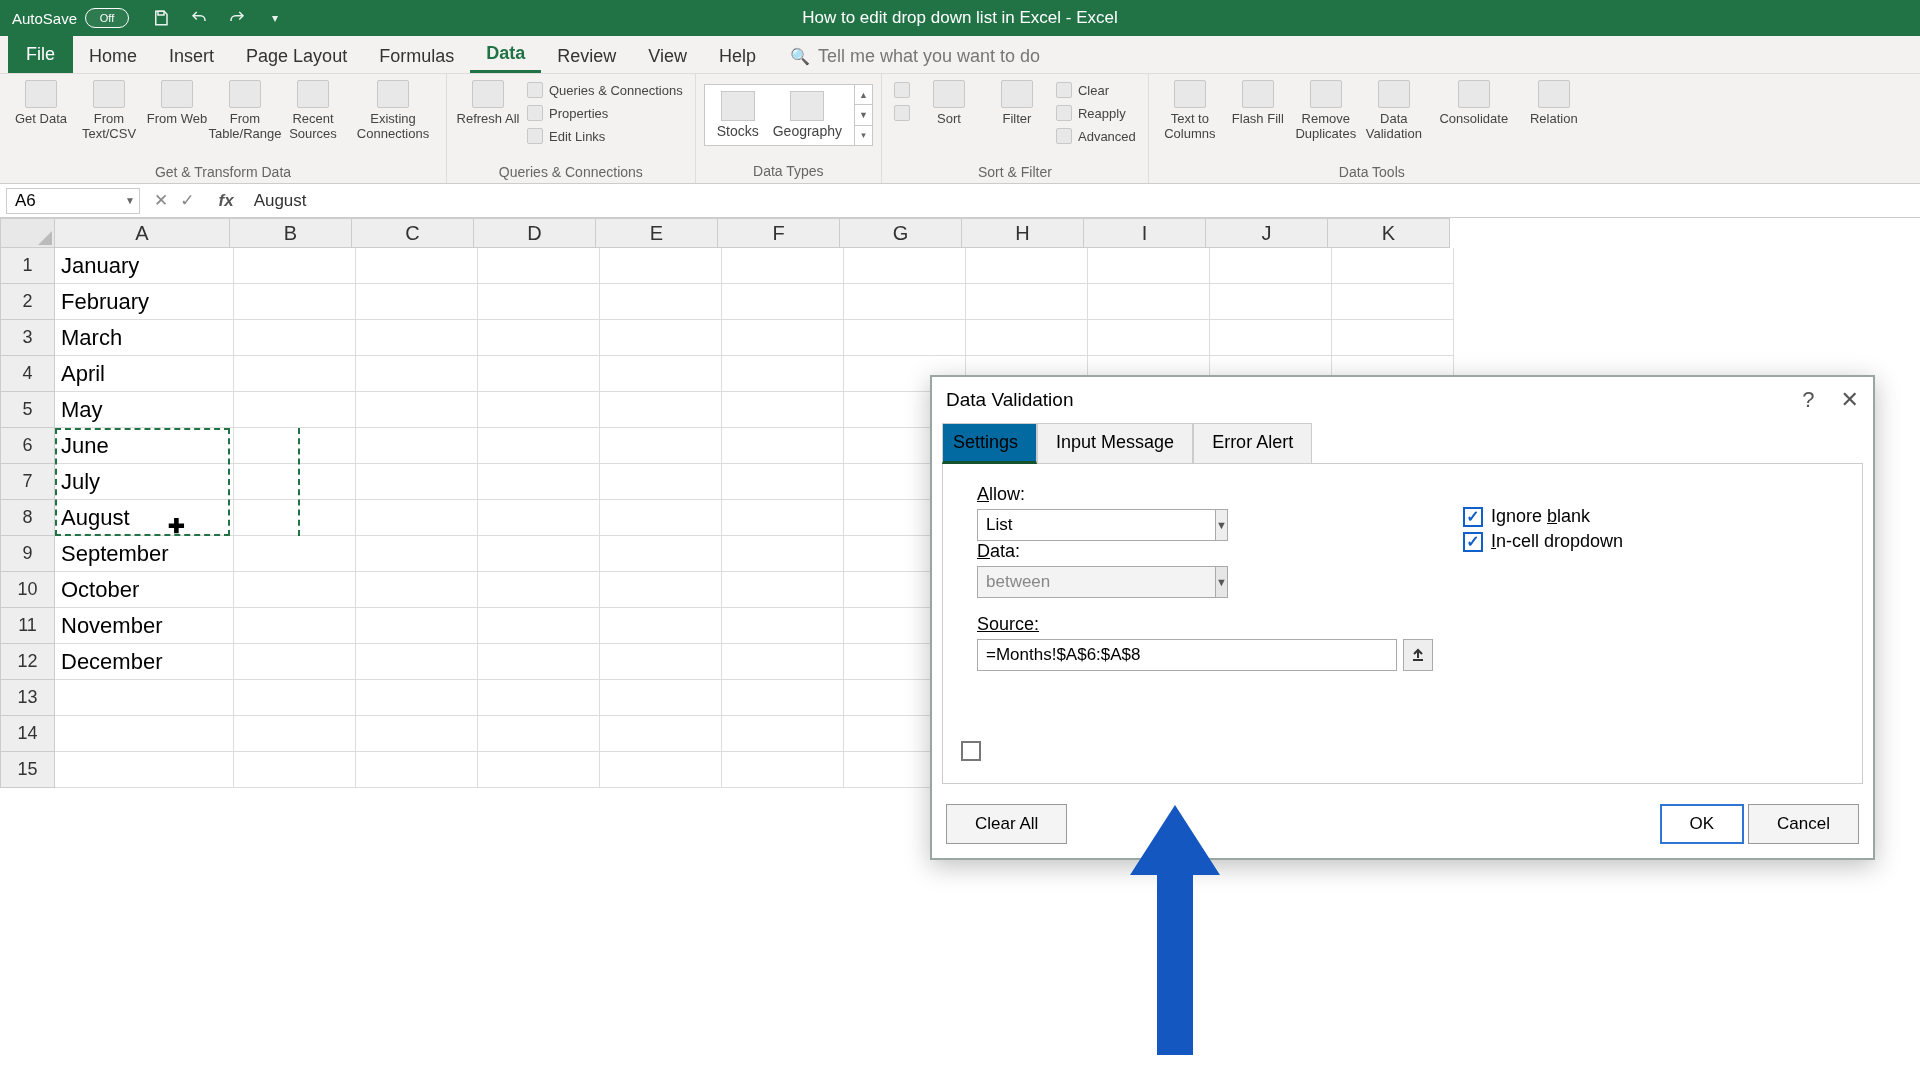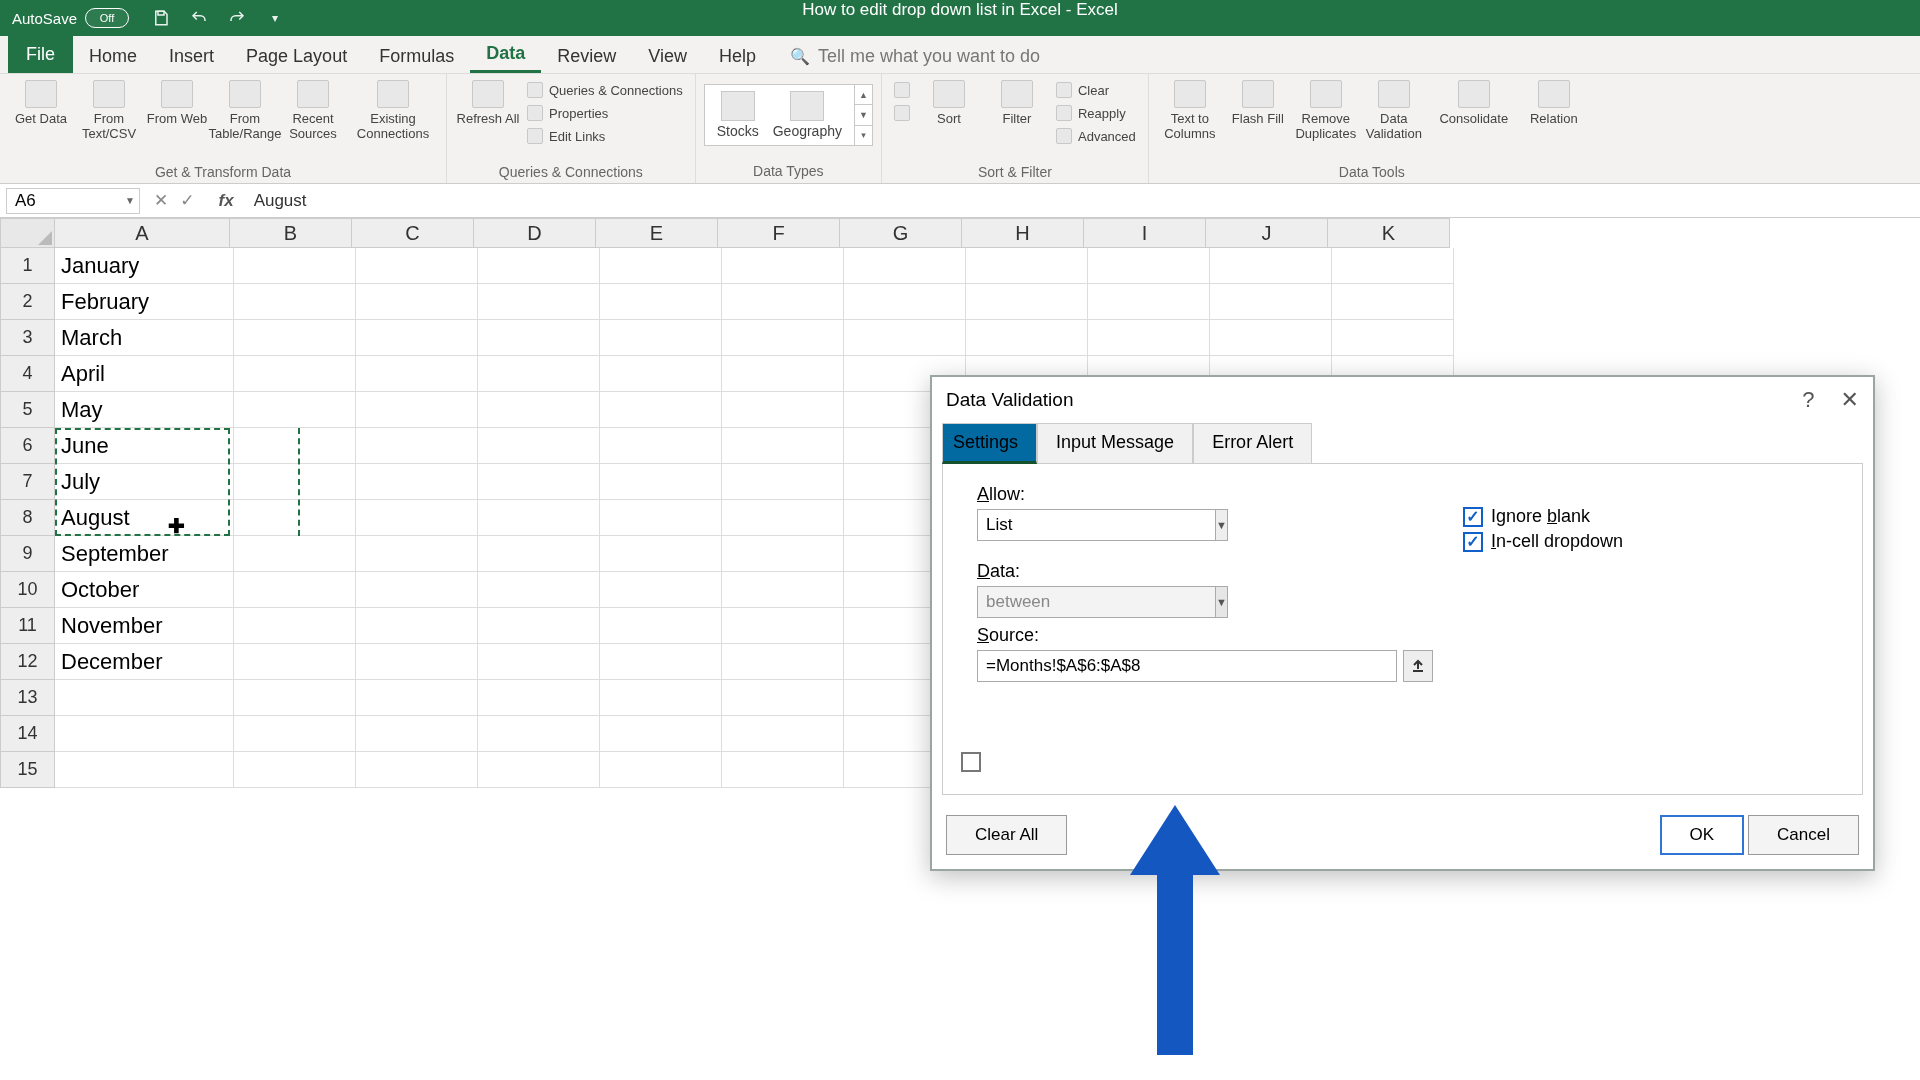--- a/index.html
+++ b/index.html
@@ -1,19 +1,19 @@
 <!DOCTYPE html>
 <html><head>
 <meta charset="utf-8">
 <style>
 * { margin: 0; padding: 0; box-sizing: border-box; font-family: "Segoe UI", Arial, sans-serif; }
 body { background: #fff; width: 1920px; height: 1080px; overflow: hidden; position: relative; }
 
 
-.titlebar { background: #217346; height: 36px; display: flex; color: #fff; font-size: 15px; }
+.titlebar { background: #217346; height: 36px; display: flex; align-items: center; color: #fff; font-size: 15px; }
 .titlebar .autosave { display: flex; align-items: center; gap: 8px; padding: 0 12px; }
 .titlebar .autosave-toggle { width: 44px; height: 20px; border: 1px solid #fff; border-radius: 11px; display: flex; align-items: center; justify-content: center; font-size: 11px; background: rgba(255,255,255,.06); }
 .titlebar .qat { display: flex; align-items: center; gap: 18px; padding-left: 10px; }
 .titlebar .qat .icon { width: 20px; height: 20px; display: flex; align-items: center; justify-content: center; opacity: .9; }
 .titlebar .doc-title { position: absolute; left: 50%; transform: translateX(-50%); font-size: 17px; }
 
 
 .ribbon-tabs { background: #f3f2f1; height: 38px; display: flex; align-items: flex-end; padding: 0 8px; border-bottom: 1px solid #ddd; font-size: 18px; }
 .ribbon-tabs .tab { padding: 6px 16px; cursor: pointer; color: #333; }
 .ribbon-tabs .tab.active { color: #217346; border-bottom: 3px solid #217346; font-weight: 600; }
@@ -544,26 +544,26 @@
     <div class="dialog-tab">Error Alert</div>
   </div>
   <div class="dialog-pane">
     <div style="display:flex; gap:30px;">
       <div style="padding-left:16px;">
         <div class="field-label"><span><u>A</u>llow:</span></div>
         <div class="combo">
           <input value="List" style="">
           <div class="btn">▼</div>
         </div>
-        <div class="field-label" style="margin-top:20px;"><span><u>D</u>ata:</span></div>
+        <div class="field-label" style="margin-top:0;"><span><u>D</u>ata:</span></div>
         <div class="combo disabled">
           <input disabled="" value="between" style="">
           <div class="btn">▼</div>
         </div>
-        <div class="field-label" style="margin-top:7px;"><span><u>S</u>ource:</span></div>
+        <div class="field-label" style="margin-top:16px;text-decoration:underline;"><span><u>S</u>ource:</span></div>
         <div class="src-row">
           <input value="=Months!$A$6:$A$8" style="">
           <div class="pick">
             <svg width="14" height="14" viewBox="0 0 14 14">
                 <path d="M7 2 L7 10 M3 6 L7 2 L11 6" stroke="#333" stroke-width="2" fill="none"></path>
                 <rect x="2" y="11" width="10" height="2" fill="#333"></rect>
               </svg>
           </div>
         </div>
       </div>

